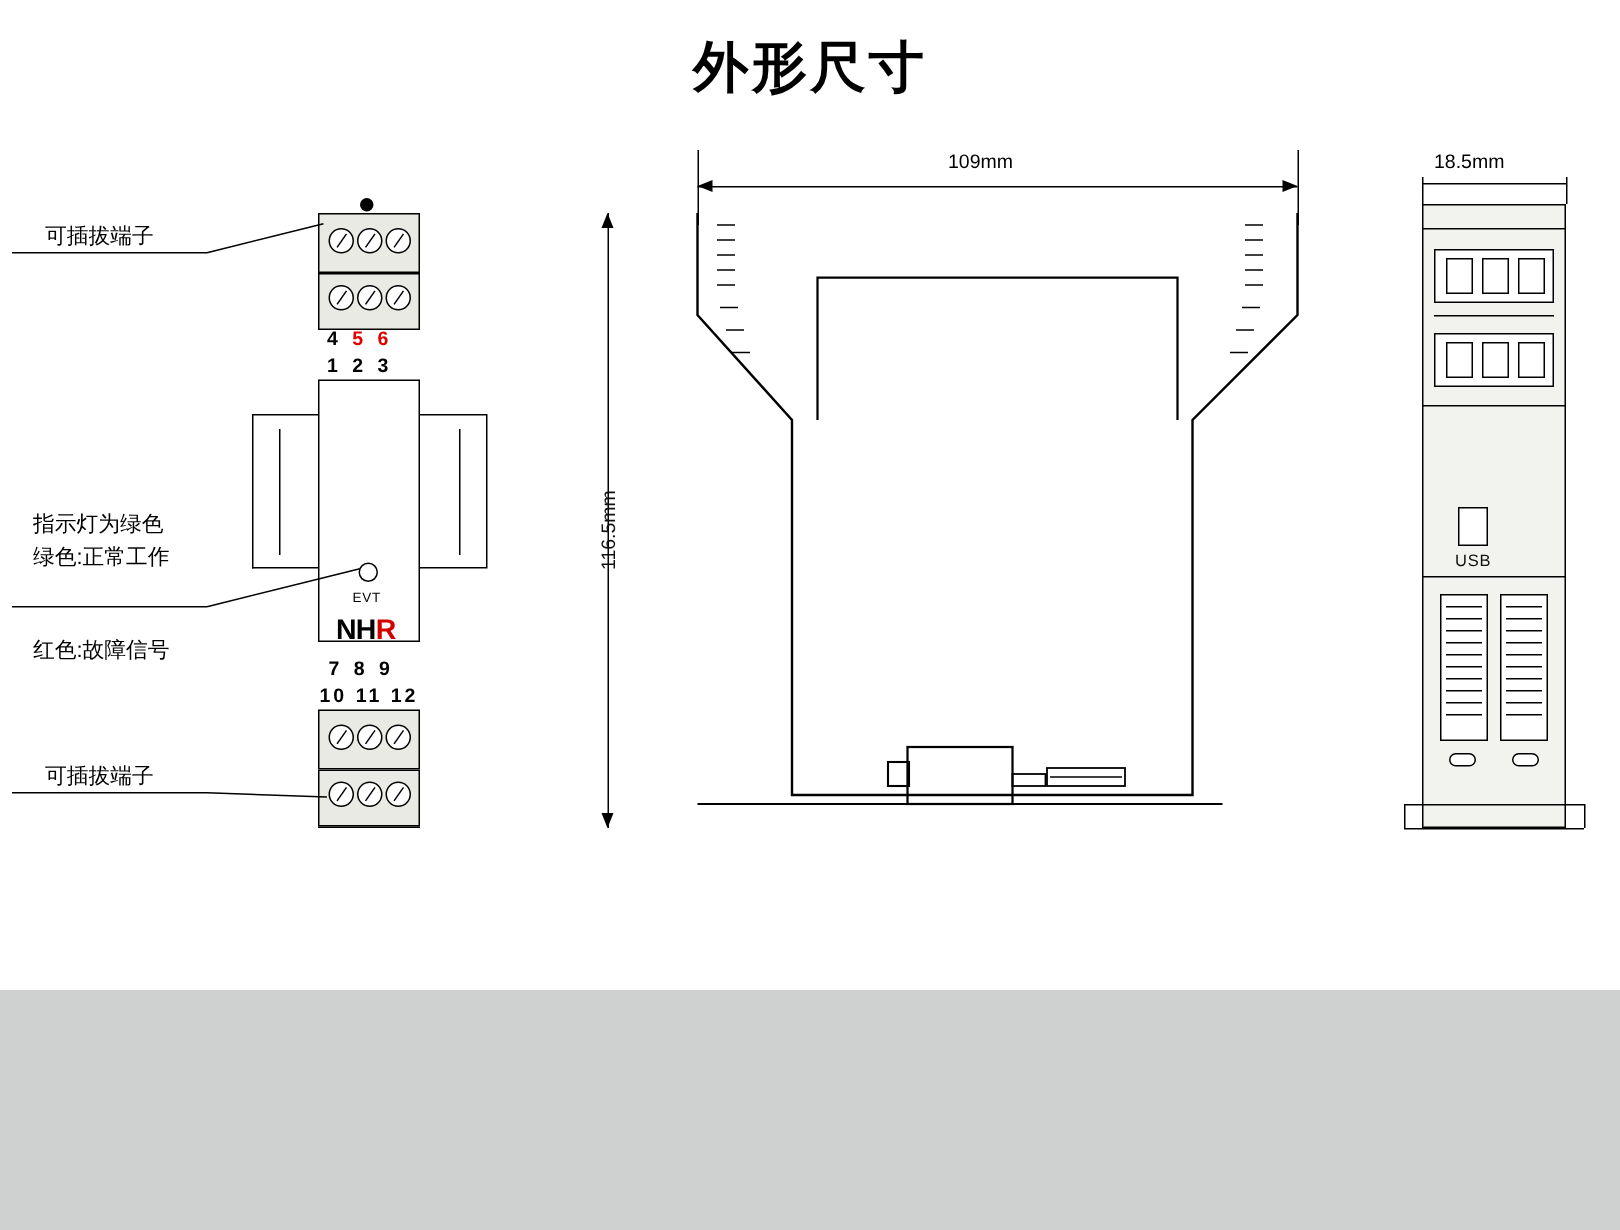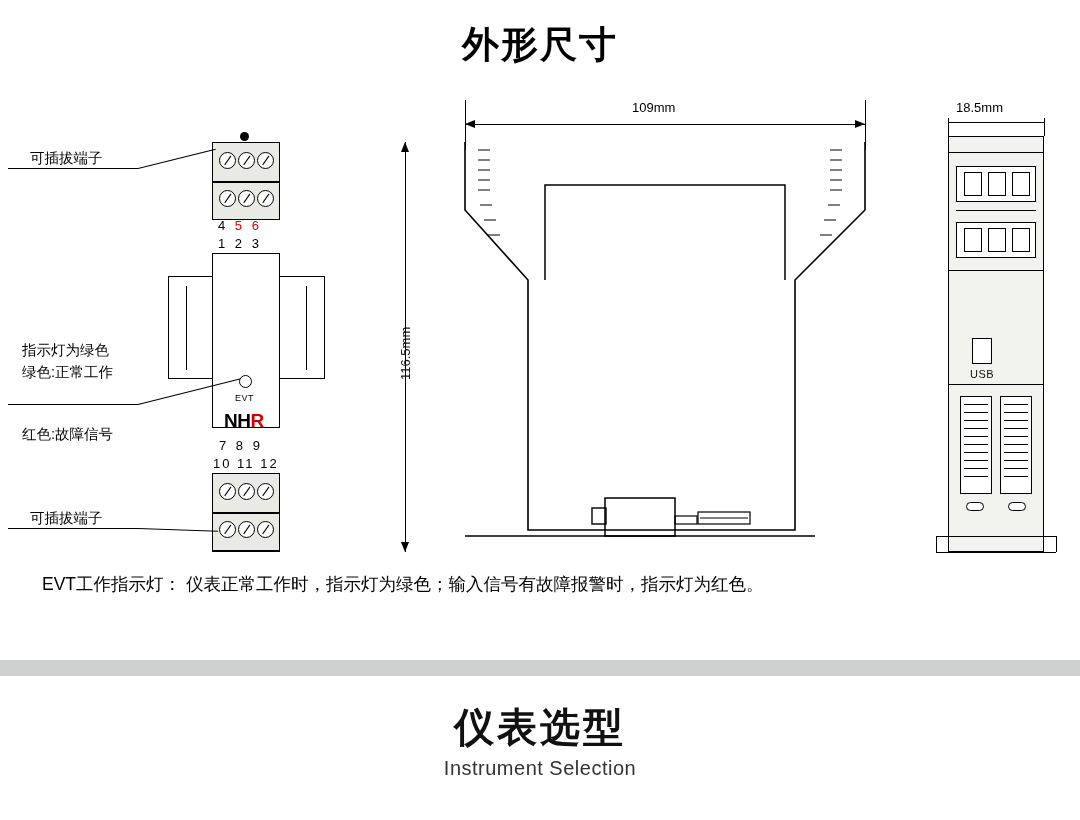--- a/index.html
+++ b/index.html
@@ -83,21 +83,21 @@
     content: "";
     position: absolute;
     left: 50%; top: 2px;
     width: 1.4px; height: 11px;
     background: #000;
     transform: translateX(-50%) rotate(35deg);
   }
   .pin-nums {
     position: absolute;
     font-size: 13px;
-    font-weight: 400;
+    font-weight: 700;
     letter-spacing: 3px;
     color: #000;
     white-space: nowrap;
   }
   .pin-red { color: #e00000; }
   .led-dot {
     position: absolute;
     width: 13px; height: 13px;
     border: 1.4px solid #000;
     border-radius: 50%;
@@ -406,21 +406,16 @@
     <div class="fin" style="left:84px; top:386px; width:24px;"></div>
     <div class="slot" style="left:46px; top:412px; width:18px; height:9px; border-radius:5px;"></div>
     <div class="slot" style="left:88px; top:412px; width:18px; height:9px; border-radius:5px;"></div>
 
     <div class="ln lnh" style="left:16px; top:446px; width:120px;"></div>
     <div class="ln lnh" style="left:16px; top:462px; width:120px;"></div>
     <div class="ln lnv" style="left:16px; top:446px; height:16px;"></div>
     <div class="ln lnv" style="left:136px; top:446px; height:16px;"></div>
   </div>
 
-  <div class="note note-1">EVT工作指示灯： 仪表正常工作时，指示灯为绿色；输入信号有故障报警时，指示灯为红色。</div>
 
   <div class="footer"></div>
-  <div class="footer-inner">
-    <div class="footer-cn">仪表选型</div>
-    <div class="footer-en">Instrument Selection</div>
-  </div>
 
 </div>
 
 </body></html>

